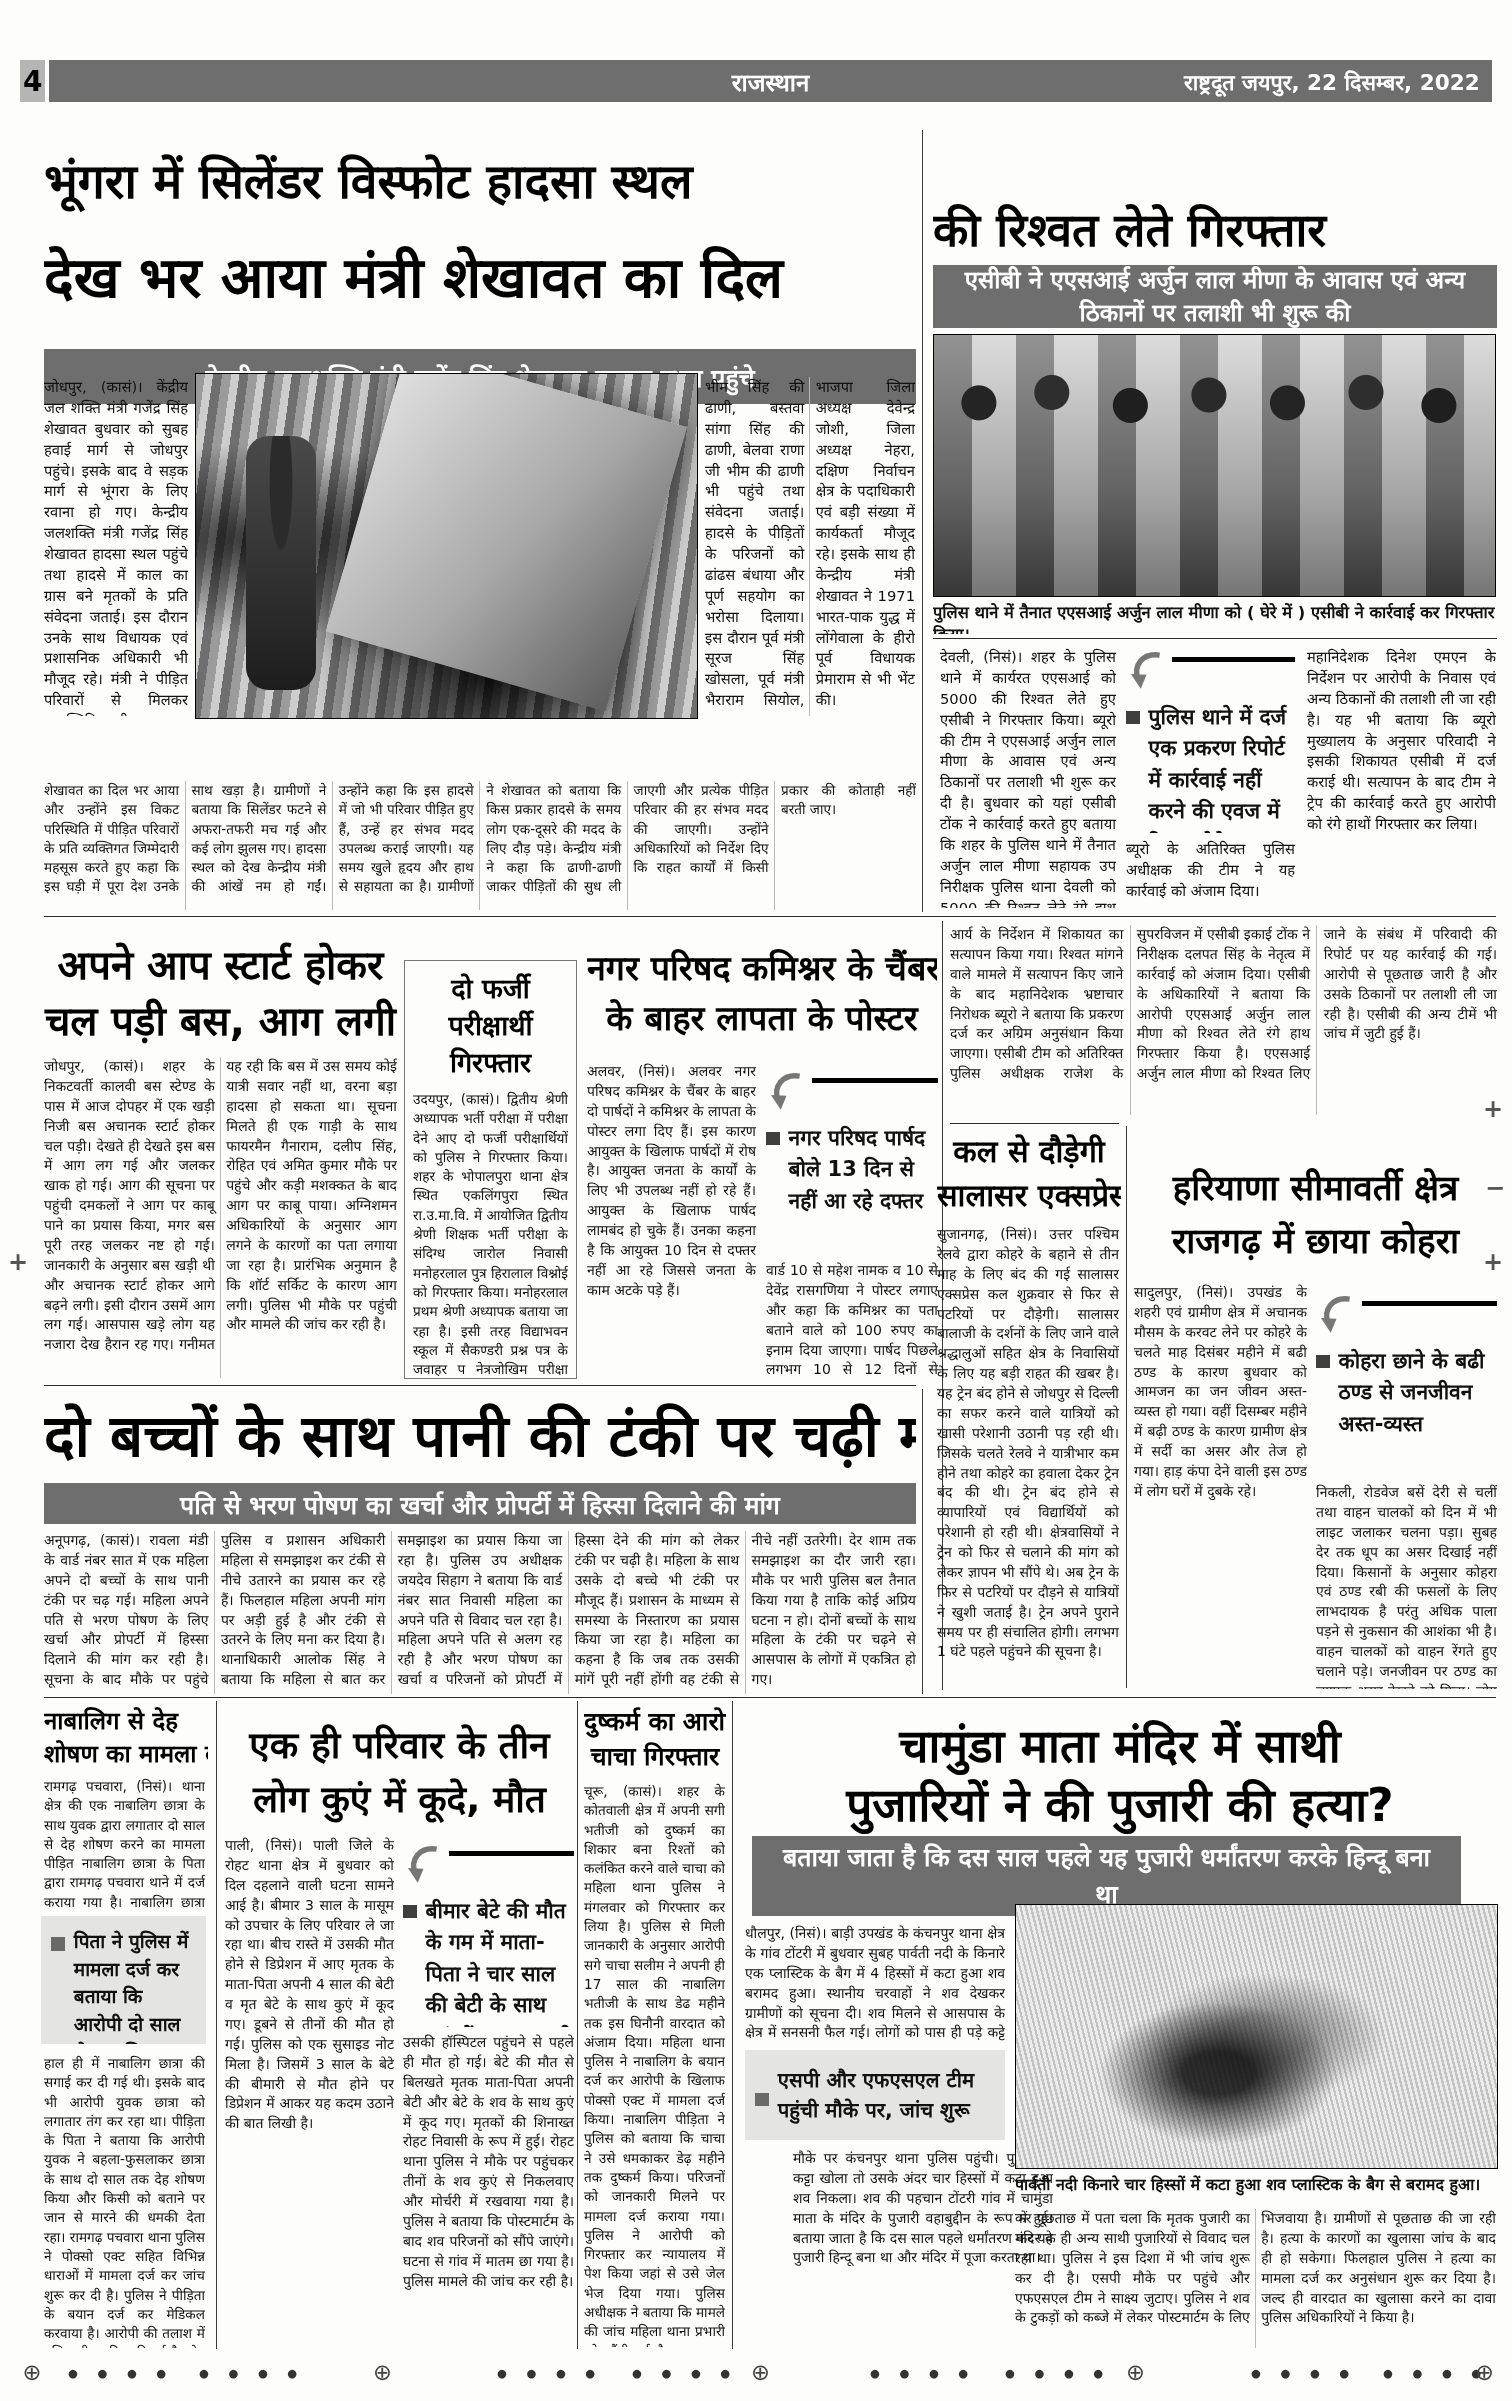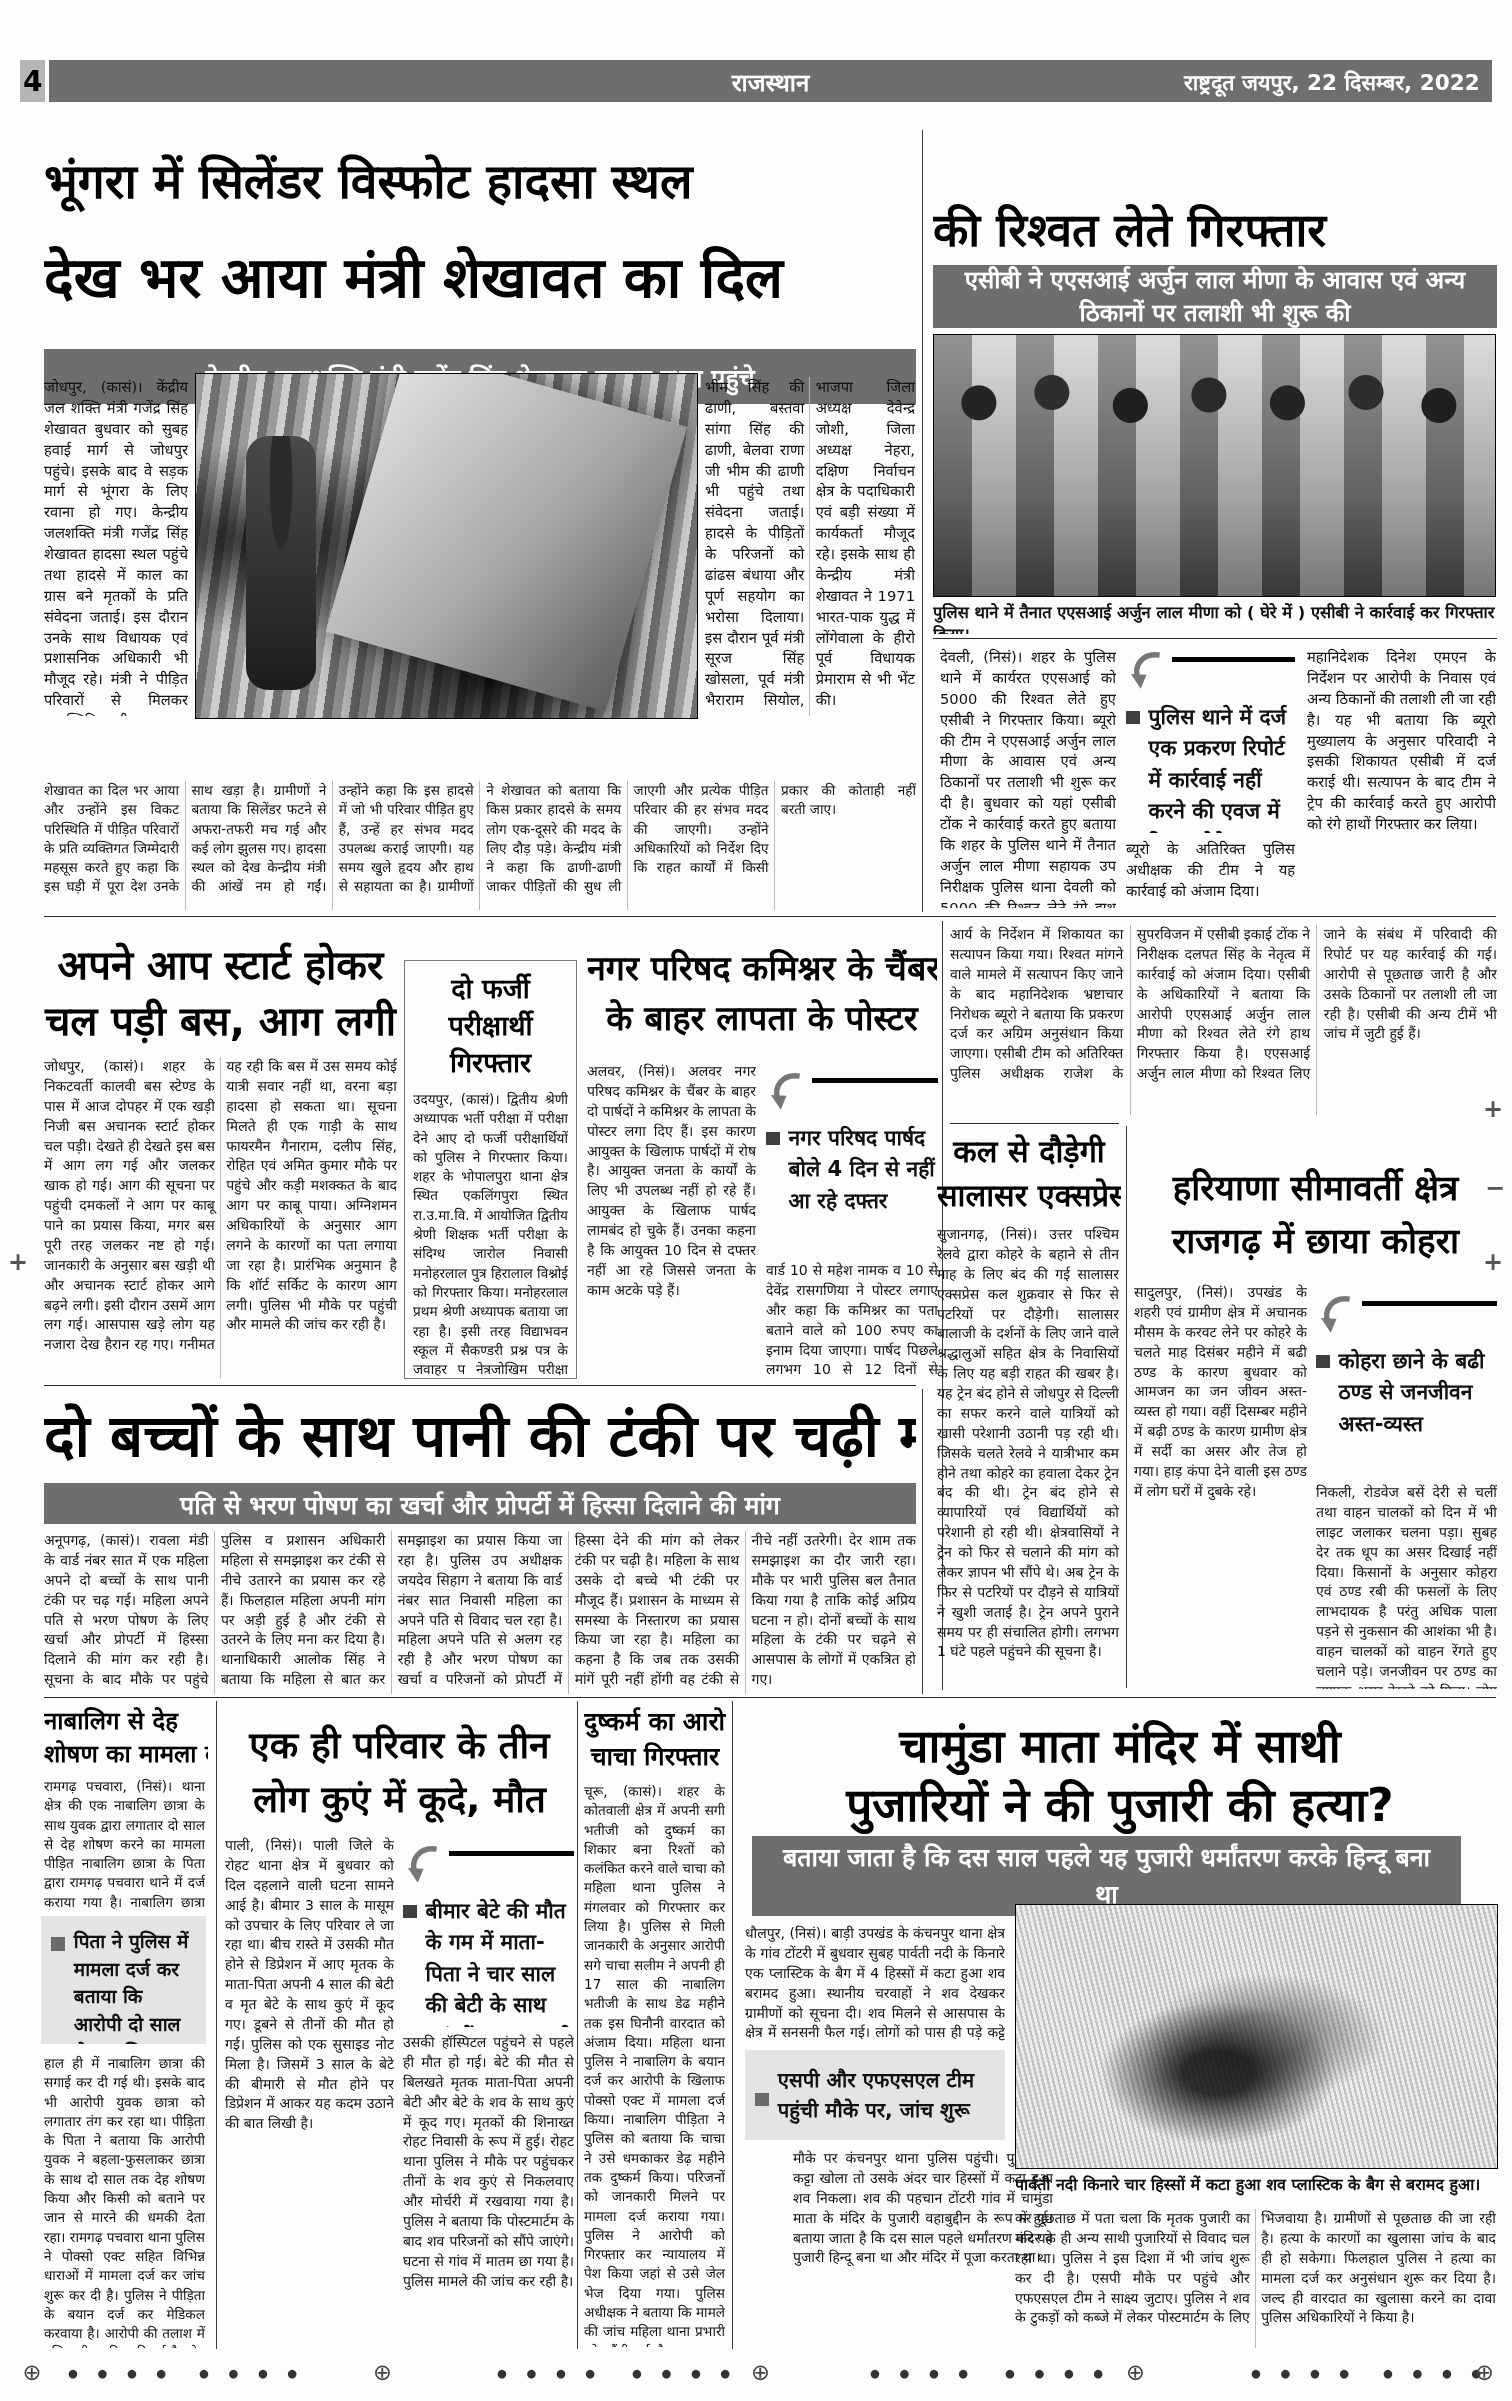--- a/index.html
+++ b/index.html
@@ -132,21 +132,21 @@
   <div class="abs" style="left:766px;top:1068px;width:172px;height:186px;overflow:hidden;">
     <div class="pq-top">
       <svg class="pq-arrow" viewBox="0 0 100 100">
         <path d="M82 10 C 40 4, 16 36, 30 70" fill="none" stroke="#777" stroke-width="13"></path>
         <path d="M12 56 L36 92 L50 58 Z" fill="#777"></path>
       </svg>
       <div class="pq-line"></div>
     </div>
     <div class="pq-text">
       <span class="pq-bullet"></span>
-      <span>नगर परिषद पार्षद बोले 4 दिन से नहीं आ रहे दफ्तर</span>
+      <span>नगर परिषद पार्षद बोले 13 दिन से नहीं आ रहे दफ्तर</span>
     </div>
   </div>
   <div class="abs bt" style="left:766px;top:1261px;width:172px;height:116px;">वार्ड 10 से महेश नामक व 10 से देवेंद्र रासगणिया ने पोस्टर लगाए और कहा कि कमिश्नर का पता बताने वाले को 100 रुपए का इनाम दिया जाएगा। पार्षद पिछले लगभग 10 से 12 दिनों से आयुक्त की तलाश कर रहे हैं। कच्ची बस्ती के पट्टों को लेकर भी पार्षदों ने नाराजगी जताई। सभापति लगातार मॉनिटरिंग का दावा करती हैं पर हकीकत उलट है। अंबेडकर नगर योजना के पट्टे अटके पड़े हैं जिससे आमजन परेशान है।</div>
 
   <div class="abs vline" style="left:942px;top:921px;height:769px;"></div>
 
   <div class="abs bt cols3" style="left:950px;top:925px;width:547px;height:190px;font-size:14px;">आर्य के निर्देशन में शिकायत का सत्यापन किया गया। रिश्वत मांगने वाले मामले में सत्यापन किए जाने के बाद महानिदेशक भ्रष्टाचार निरोधक ब्यूरो ने बताया कि प्रकरण दर्ज कर अग्रिम अनुसंधान किया जाएगा। एसीबी टीम को अतिरिक्त पुलिस अधीक्षक राजेश के सुपरविजन में एसीबी इकाई टोंक ने निरीक्षक दलपत सिंह के नेतृत्व में कार्रवाई को अंजाम दिया। एसीबी के अधिकारियों ने बताया कि आरोपी एएसआई अर्जुन लाल मीणा को रिश्वत लेते रंगे हाथ गिरफ्तार किया है। एएसआई अर्जुन लाल मीणा को रिश्वत लिए जाने के संबंध में परिवादी की रिपोर्ट पर यह कार्रवाई की गई। आरोपी से पूछताछ जारी है और उसके ठिकानों पर तलाशी ली जा रही है। एसीबी की अन्य टीमें भी जांच में जुटी हुई हैं।</div>
 
   <div class="abs hline" style="left:950px;top:1123px;width:169px;"></div>
   <div class="abs hl center" style="left:937px;top:1130px;width:184px;font-size:30.5px;line-height:43px;">कल से दौड़ेगी</div>

